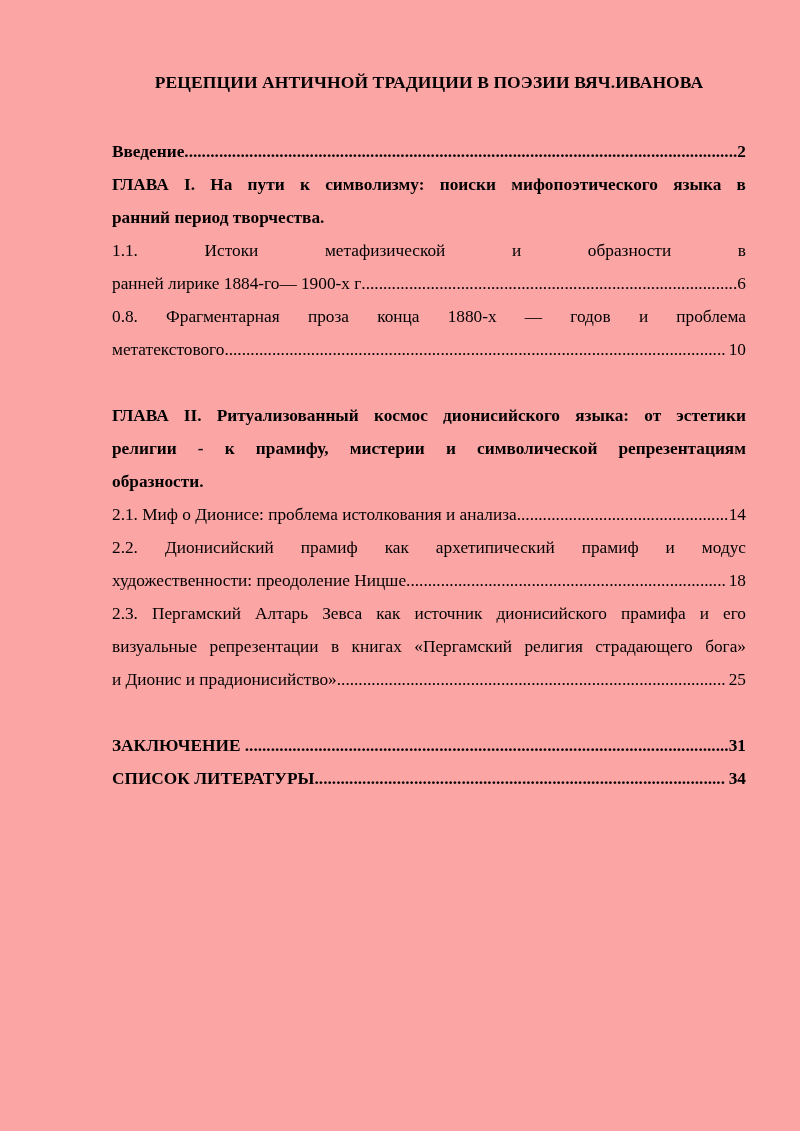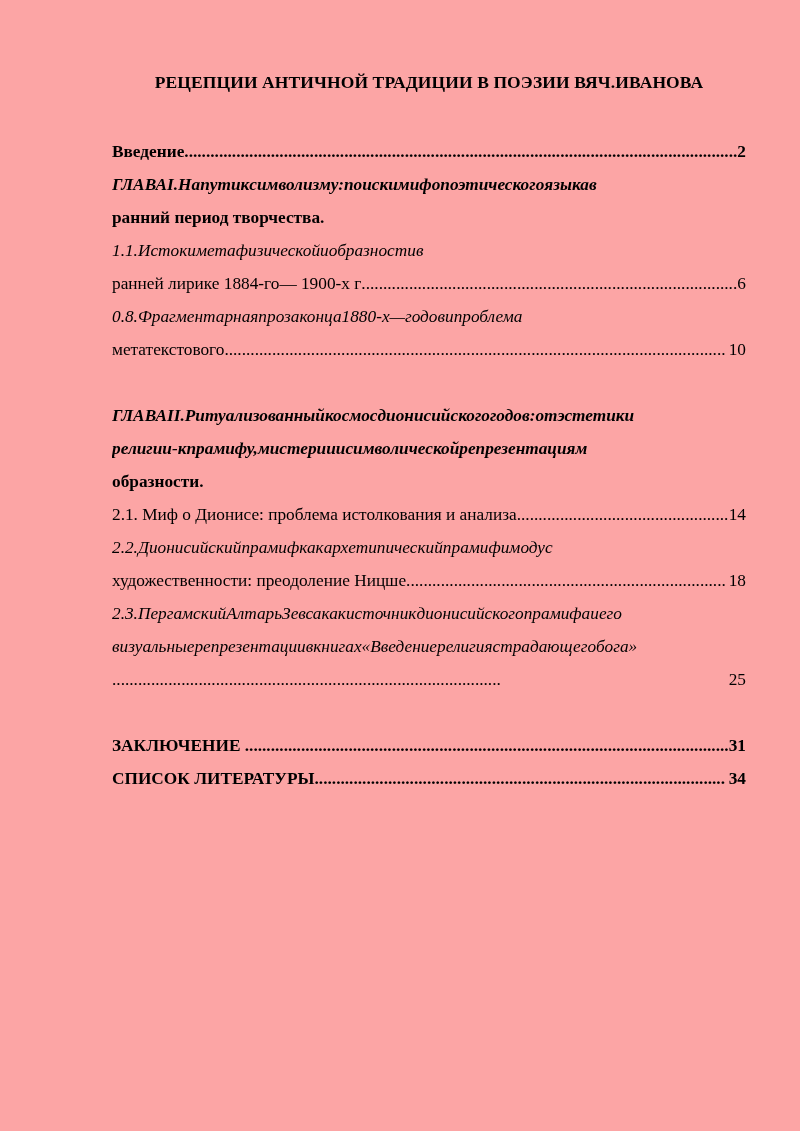--- a/index.html
+++ b/index.html
@@ -53,21 +53,21 @@
   
   .line {
     display: flex;
     align-items: baseline;
     width: 100%;
     height: 33px;
     overflow: hidden;
   }
   
   .line.justify {
-    font-style: italic;
+    justify-content: space-between;
   }
   .line.justify > .w { white-space: pre; }
 
   
   .line.leader {
     justify-content: flex-start;
   }
   .line .txt { white-space: pre; flex: 0 0 auto; }
   .line .dots {
     flex: 1 1 auto;
@@ -154,21 +154,21 @@
 
     <div class="spacer-block"></div>
 
     <div class="entry bold">
       <div class="line justify">
           <span class="w">ГЛАВА</span>
           <span class="w">II.</span>
           <span class="w">Ритуализованный</span>
           <span class="w">космос</span>
           <span class="w">дионисийского</span>
-          <span class="w">годов:</span>
+          <span class="w">языка:</span>
           <span class="w">от</span>
           <span class="w">эстетики</span>
         </div>
       <div class="line justify">
           <span class="w">религии</span>
           <span class="w">-</span>
           <span class="w">к</span>
           <span class="w">прамифу,</span>
           <span class="w">мистерии</span>
           <span class="w">и</span>
@@ -217,26 +217,27 @@
           <span class="w">дионисийского</span>
           <span class="w">прамифа</span>
           <span class="w">и</span>
           <span class="w">его</span>
         </div>
       <div class="line justify">
           <span class="w">визуальные</span>
           <span class="w">репрезентации</span>
           <span class="w">в</span>
           <span class="w">книгах</span>
-          <span class="w">«Введение</span>
+          <span class="w">«Пергамский</span>
           <span class="w">религия</span>
           <span class="w">страдающего</span>
           <span class="w">бога»</span>
         </div>
       <div class="line leader">
+        <span class="txt">и Дионис и прадионисийство»</span>
         <span class="dots">..........................................................................................</span>
         <span class="pgnum">25</span>
       </div>
     </div>
 
     <div class="spacer-block"></div>
 
     <div class="entry bold">
       <div class="line leader">
         <span class="txt">ЗАКЛЮЧЕНИЕ </span>

